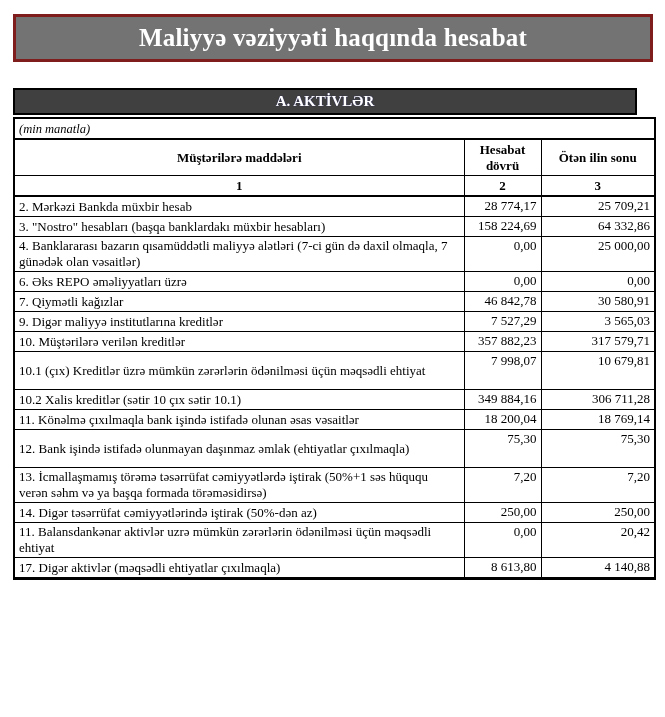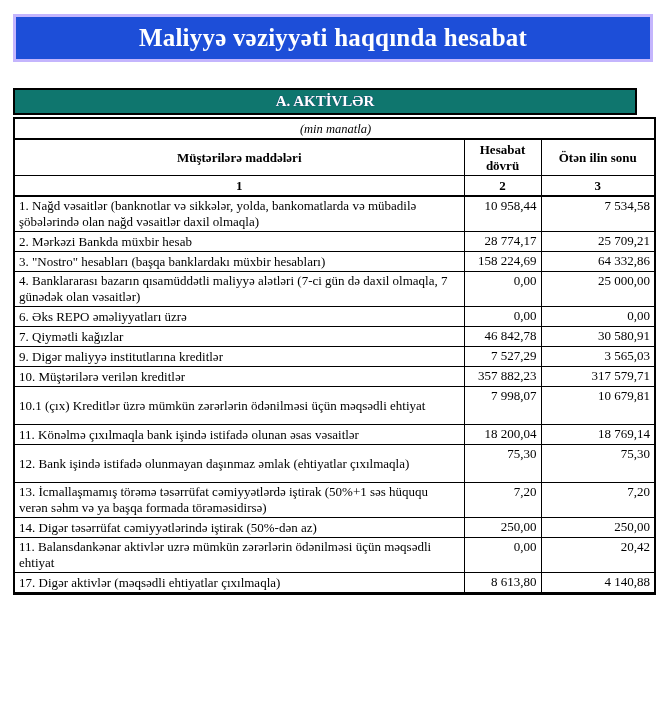--- a/index.html
+++ b/index.html
@@ -13,38 +13,38 @@
     font-family: "Liberation Serif", serif;
     color: #000000;
     position: relative;
     overflow: hidden;
   }
 
   
   .title-bar {
     margin: 14px 12px 0 13px;
     height: 42px;
-    background: #1d4ed8;
-    border: 3px solid #c4b5fd;
+    background: #737373;
+    border: 3px solid #7f1d1d;
     display: flex;
     align-items: center;
     justify-content: center;
   }
   .title-bar .title-text {
     color: #ffffff;
     font-weight: bold;
     font-size: 25px;
     letter-spacing: 0.2px;
   }
 
   
   .section-bar {
     margin: 26px 28px 0 13px;
     height: 23px;
-    background: #0f766e;
+    background: #404040;
     border: 2px solid #000000;
     display: flex;
     align-items: center;
     justify-content: center;
   }
   .section-bar .section-text {
     color: #ffffff;
     font-weight: bold;
     font-size: 15px;
     text-shadow: 0 0 1px #1a1a6e;
@@ -64,21 +64,21 @@
     padding: 1px 4px;
     line-height: 16px;
     overflow: hidden;
   }
   col.c-label { width: 450px; }
   col.c-cur   { width: 77px;  }
   col.c-prev  { width: 114px; }
 
   tr.unit-row td {
     border-bottom: 2px solid #000000;
-    text-align: center;
+    text-align: left;
     font-style: italic;
     font-size: 12.5px;
     height: 17px;
     padding-right: 2px;
   }
   tr.head-row td {
     font-weight: bold;
     text-align: center;
     vertical-align: middle;
     height: 33px;
@@ -136,25 +136,20 @@
       <td>Müştərilərə  maddələri</td>
       <td class="col2">Hesabat dövrü</td>
       <td class="col3">Ötən ilin sonu</td>
     </tr>
     <tr class="nums-row">
       <td>1</td>
       <td class="col2">2</td>
       <td class="col3">3</td>
     </tr>
 
-  <tr class="data-row">
-        <td class="label-cell">1. Nağd vəsaitlər (banknotlar və sikkələr, yolda, bankomatlarda və mübadilə şöbələrində olan nağd vəsaitlər daxil olmaqla)</td>
-        <td class="val-cell col2">10 958,44</td>
-        <td class="val-cell col3">7 534,58</td>
-      </tr>
       <tr class="data-row">
         <td class="label-cell">2. Mərkəzi Bankda müxbir hesab</td>
         <td class="val-cell col2">28 774,17</td>
         <td class="val-cell col3">25 709,21</td>
       </tr>
       <tr class="data-row">
         <td class="label-cell">3. "Nostro" hesabları (başqa banklardakı müxbir hesabları)</td>
         <td class="val-cell col2">158 224,69</td>
         <td class="val-cell col3">64 332,86</td>
       </tr>
@@ -182,20 +177,25 @@
         <td class="label-cell">10. Müştərilərə verilən kreditlər</td>
         <td class="val-cell col2">357 882,23</td>
         <td class="val-cell col3">317 579,71</td>
       </tr>
       <tr class="data-row tall-row">
         <td class="label-cell">10.1 (çıx) Kreditlər üzrə mümkün zərərlərin ödənilməsi üçün məqsədli ehtiyat</td>
         <td class="val-cell col2">7 998,07</td>
         <td class="val-cell col3">10 679,81</td>
       </tr>
       <tr class="data-row">
+        <td class="label-cell">10.2 Xalis kreditlər (sətir 10 çıx sətir 10.1)</td>
+        <td class="val-cell col2">349 884,16</td>
+        <td class="val-cell col3">306 711,28</td>
+      </tr>
+      <tr class="data-row">
         <td class="label-cell">11. Könəlmə çıxılmaqla bank işində istifadə olunan əsas vəsaitlər</td>
         <td class="val-cell col2">18 200,04</td>
         <td class="val-cell col3">18 769,14</td>
       </tr>
       <tr class="data-row tall-row">
         <td class="label-cell">12. Bank işində istifadə olunmayan daşınmaz əmlak (ehtiyatlar çıxılmaqla)</td>
         <td class="val-cell col2">75,30</td>
         <td class="val-cell col3">75,30</td>
       </tr>
       <tr class="data-row">

